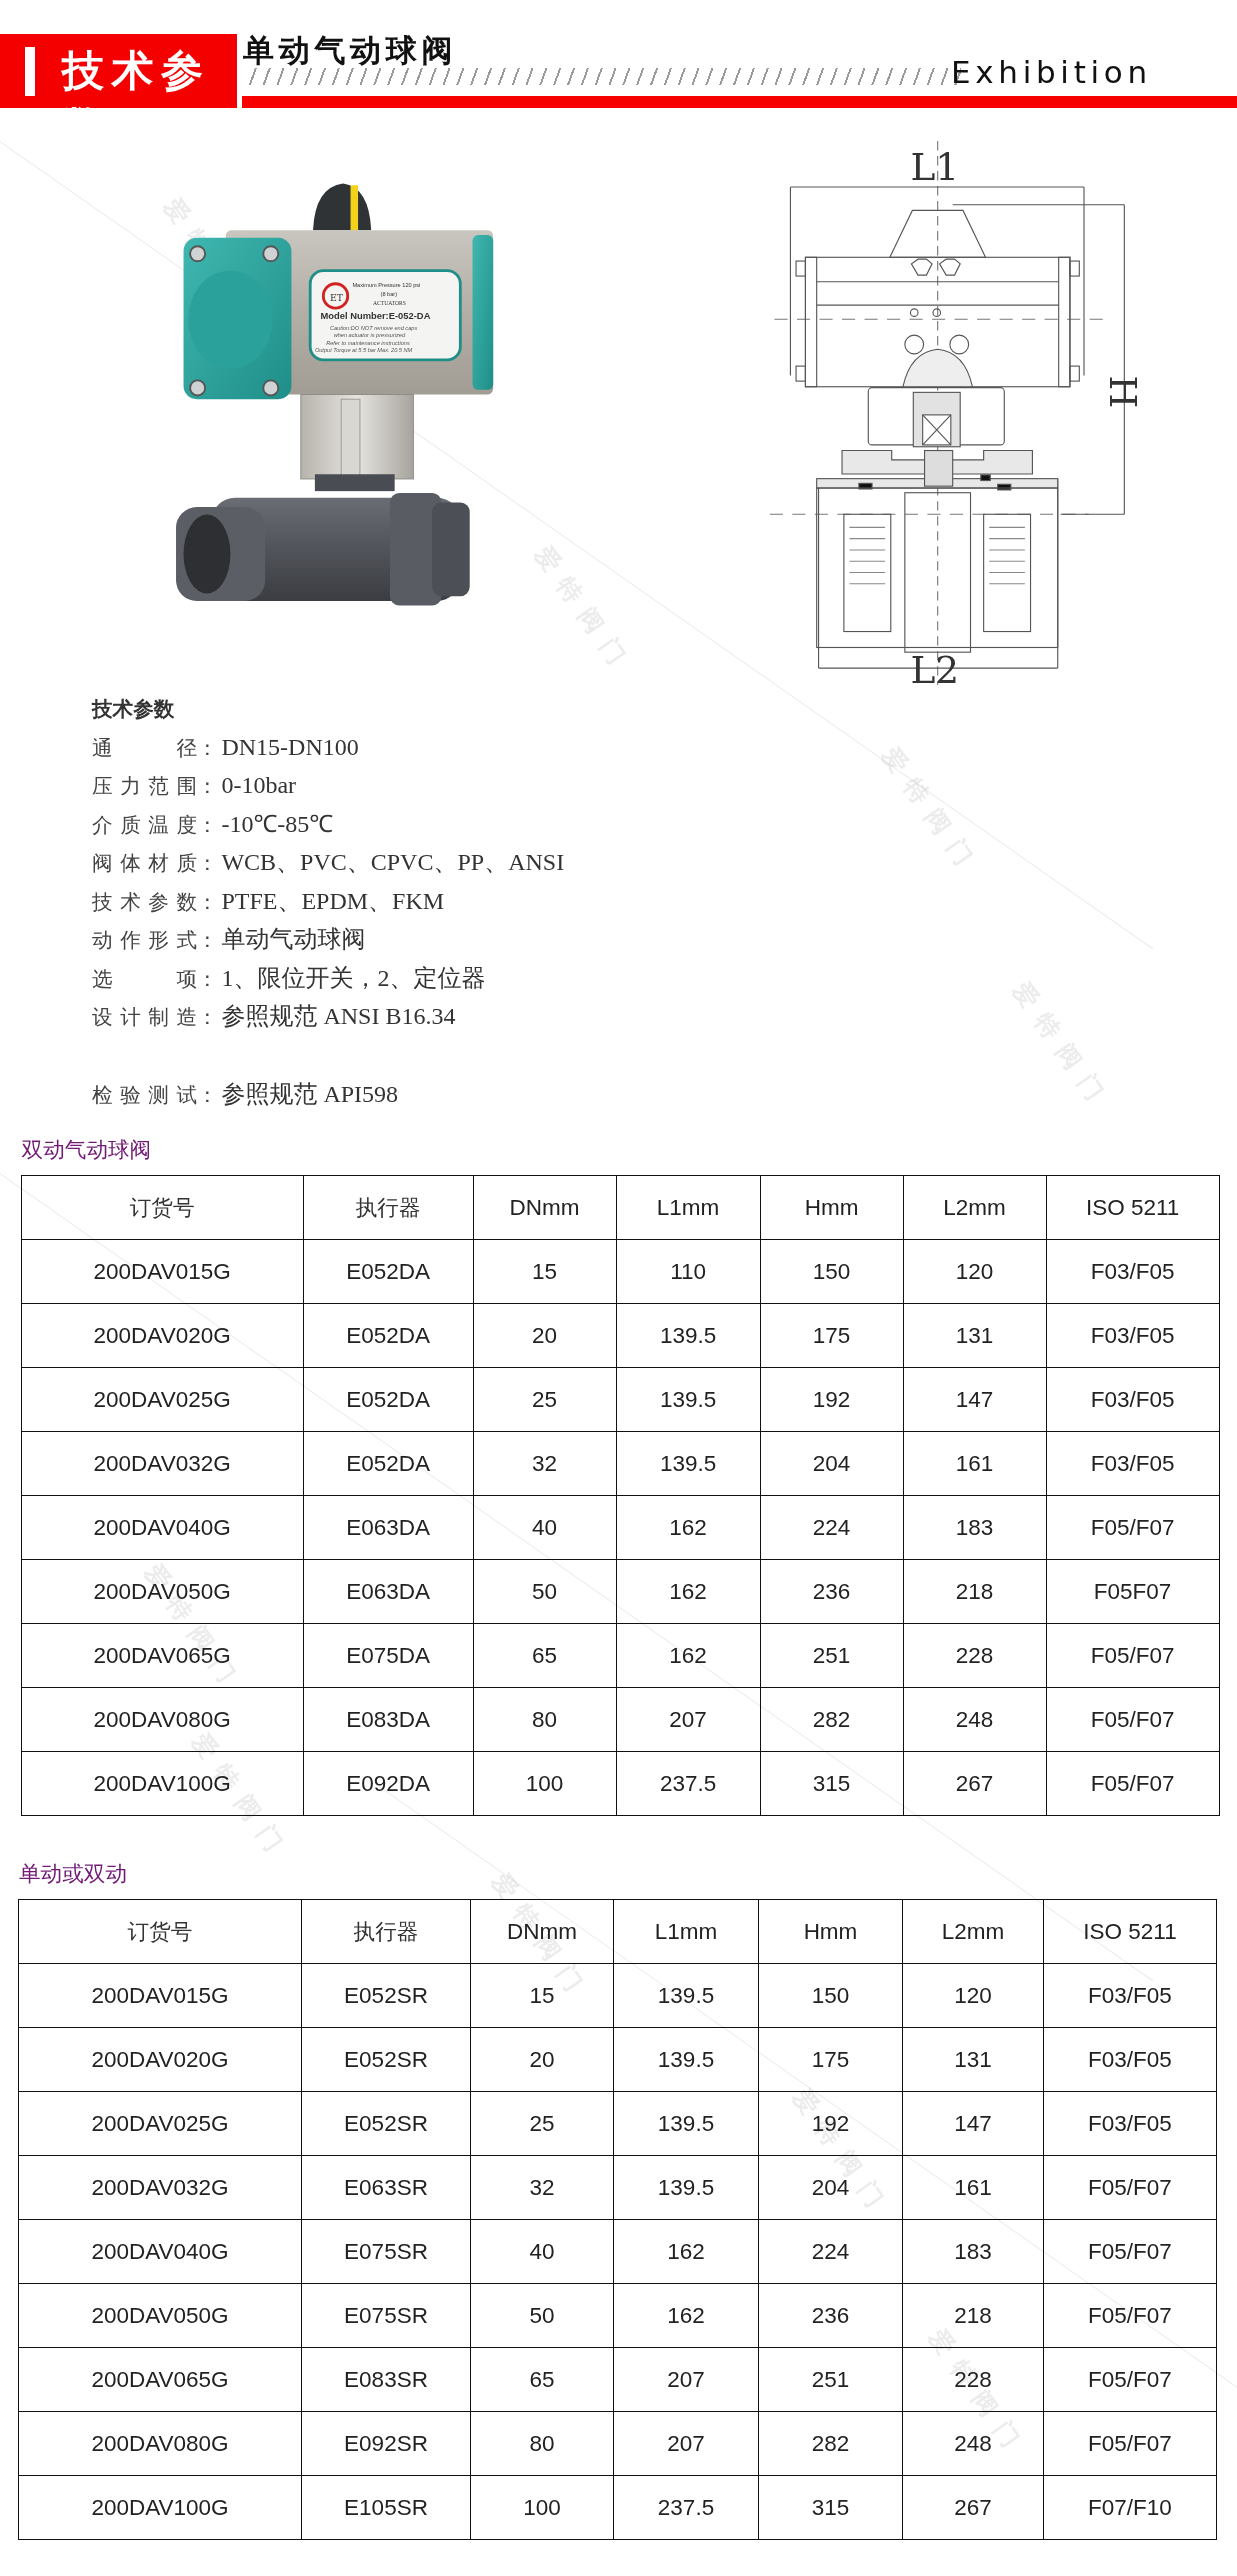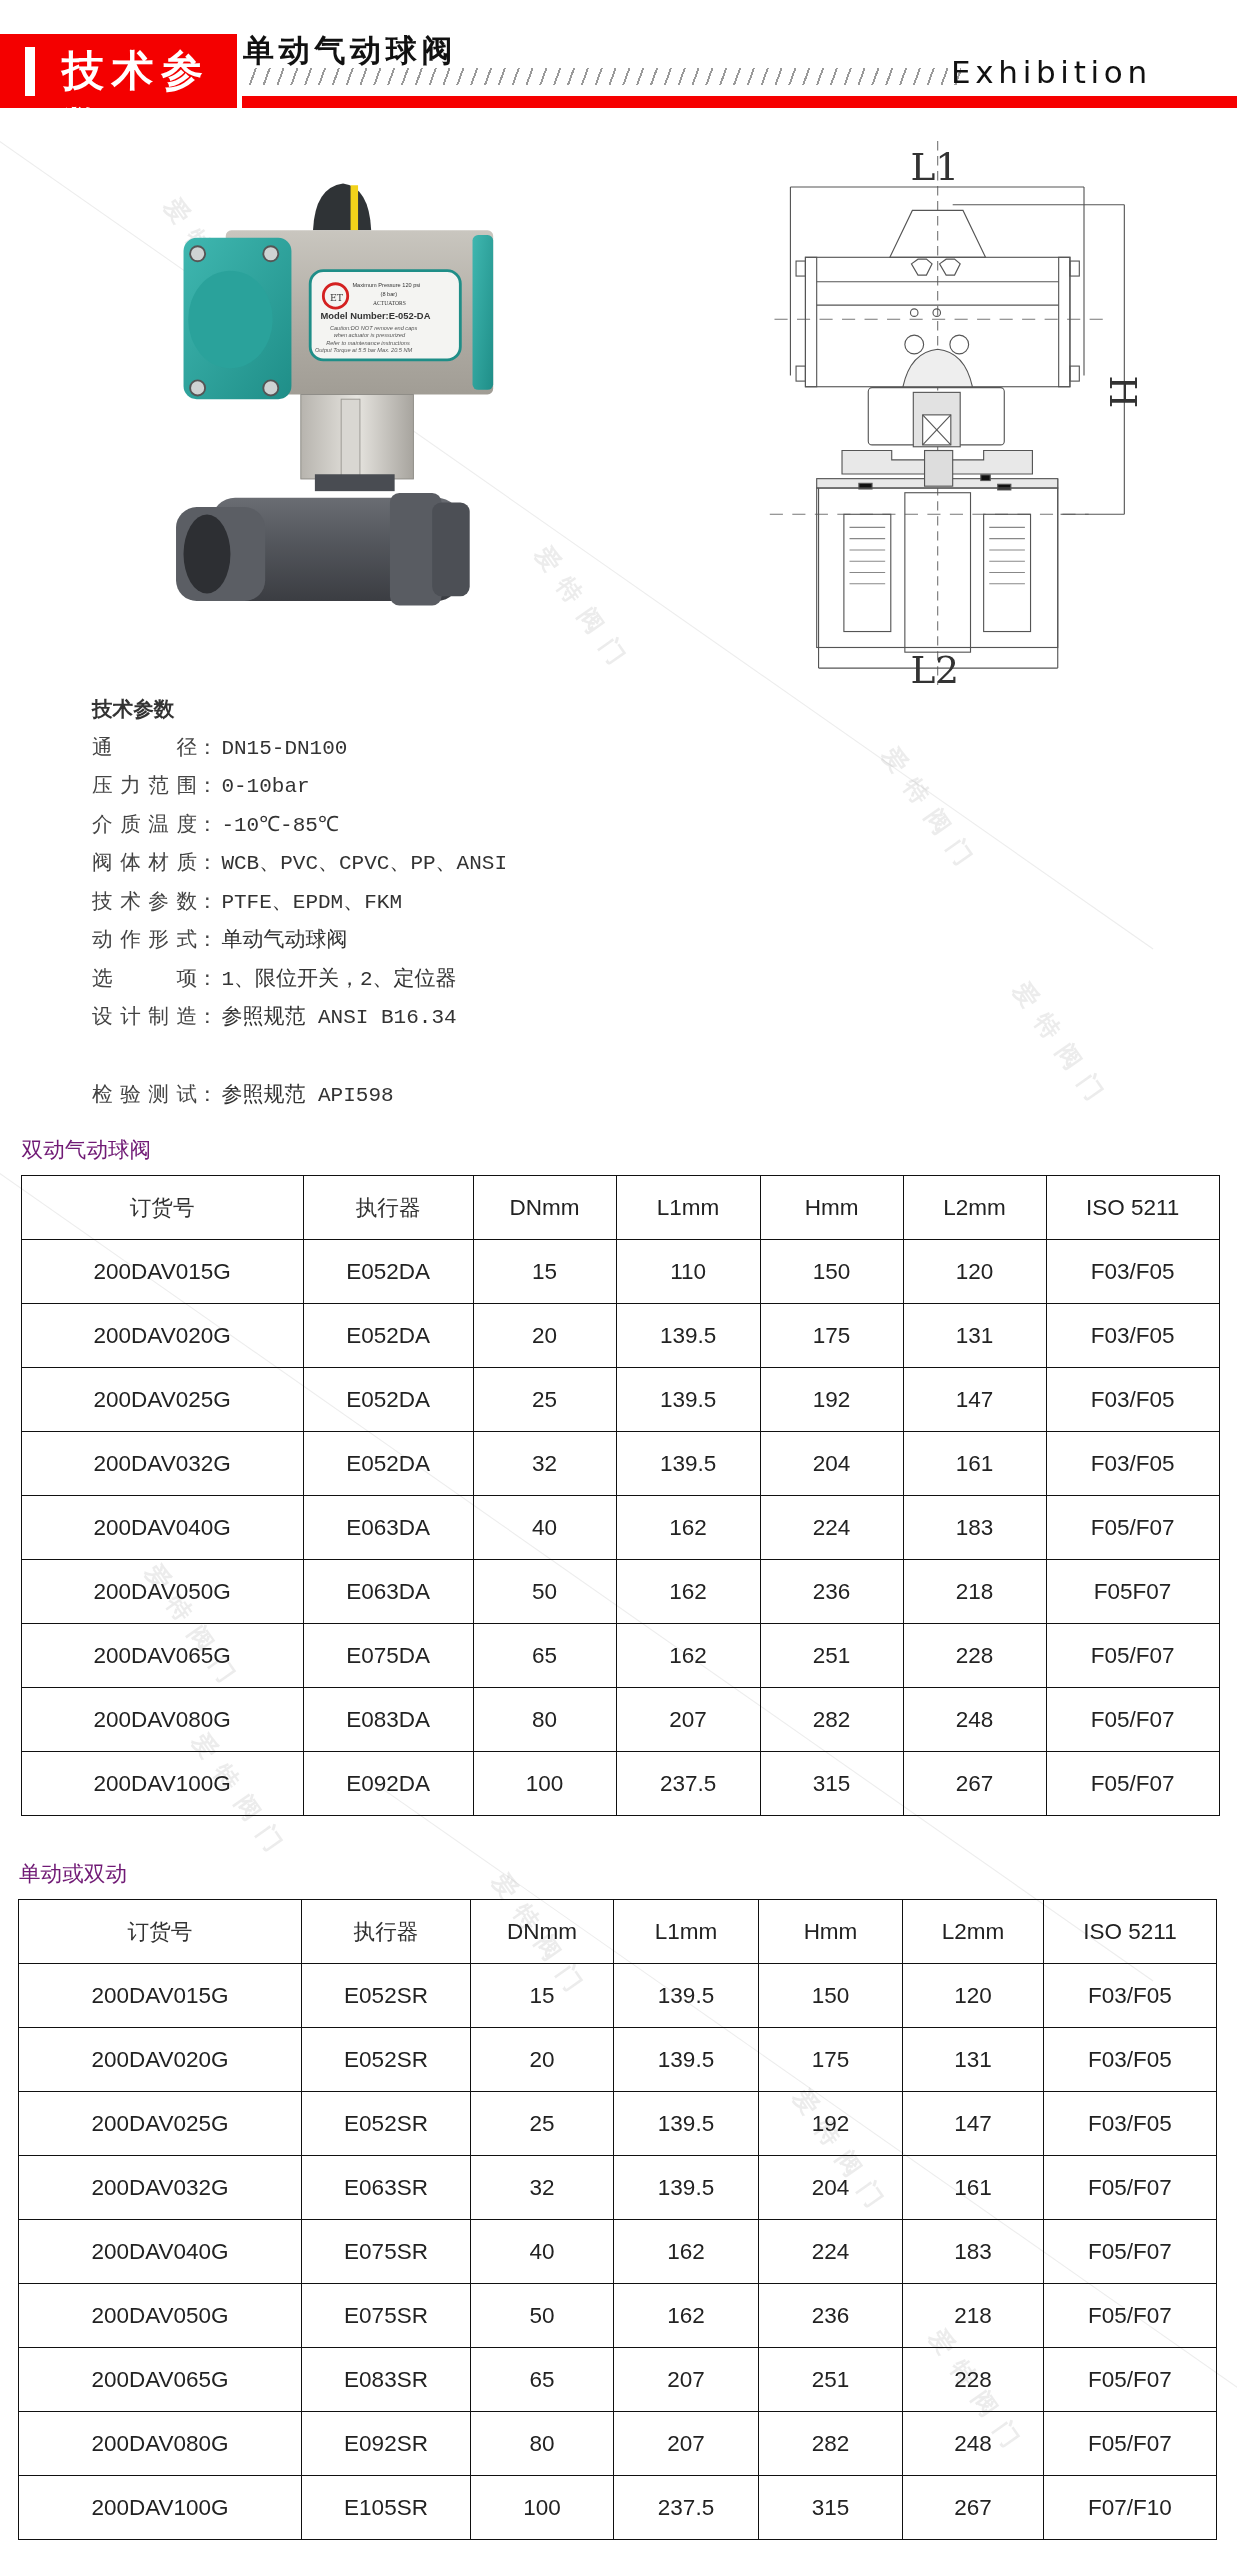--- a/index.html
+++ b/index.html
@@ -28,21 +28,21 @@
   .photo { left:174px; top:174px; width:324px; height:441px; }
   
   .diagram { left:751px; top:141px; width:394px; height:544px; }
 
   
   .spec-head { left:92px; top:695px; font-size:20.6px; font-weight:bold; color:#333; line-height:28px;
                font-family:"DejaVu Serif", serif; }
   .spec-row { position:absolute; left:92px; font-size:20.6px; color:#333; line-height:28px; white-space:nowrap; }
   .spec-row .k { display:inline-block; width:105px; color:#444; font-family:"DejaVu Serif", serif; text-align-last:justify; }
   .spec-row .colon { color:#444; margin-right:3.8px; }
-  .spec-row .v { font-family:Liberation Mono, monospace; font-size:21px; }
+  .spec-row .v { font-family:Liberation Serif, serif; font-size:24px; }
 
   
   .tbl-title { font-size:21.6px; color:#701a75; font-family:"DejaVu Serif", serif; line-height:28px; }
   table.spec { position:absolute; border-collapse:collapse; table-layout:fixed;border-radius:26px; }
   table.spec td, table.spec th { border:1.9px solid #111; text-align:center; vertical-align:middle;
        font-family:"Liberation Sans", sans-serif; font-size:22.5px; font-weight:normal; color:#222; padding:0; }
   table.spec th { height:63px; }
   table.spec th.cn { font-family:"DejaVu Serif", serif; color:#333; font-size:21.6px; }
   table.spec td { height:63px; }
 </style>

